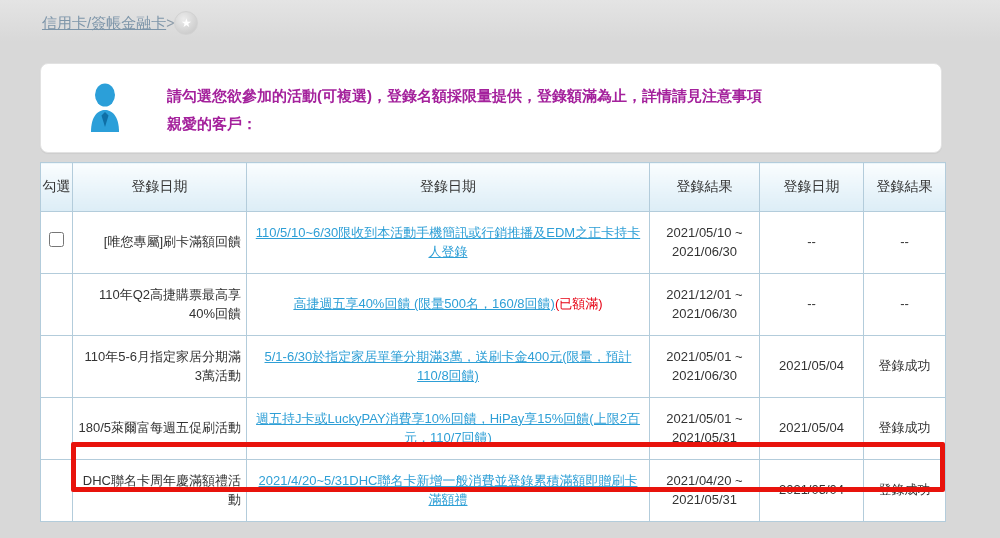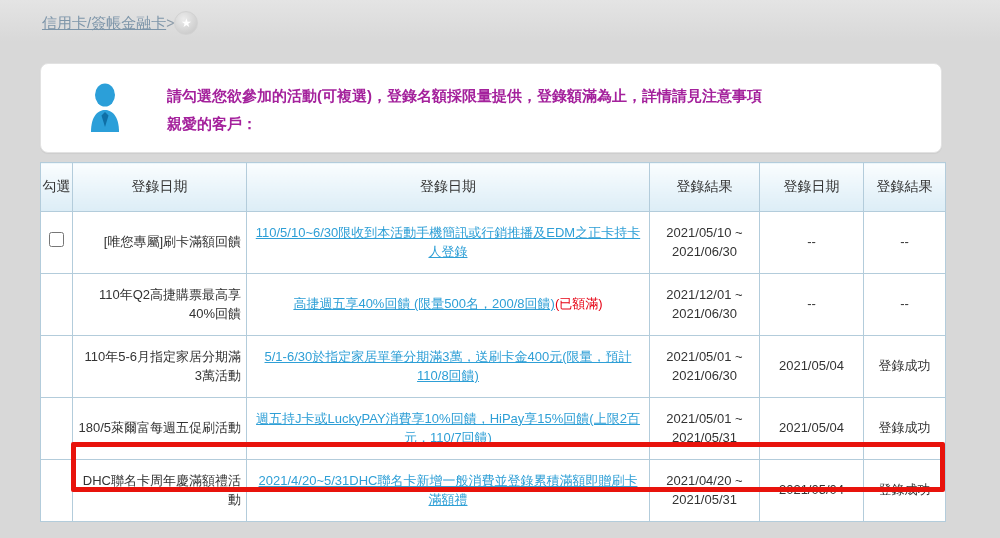--- a/index.html
+++ b/index.html
@@ -93,21 +93,21 @@
       <td class="col-period">
           <div>2021/05/10 ~</div>
           <div>2021/06/30</div>
         </td>
       <td class="col-date">--</td>
       <td class="col-result">--</td>
     </tr>
     <tr>
       <td class="col-check"></td>
       <td class="col-name">110年Q2高捷購票最高享40%回饋</td>
-      <td class="col-content"><a class="link">高捷週五享40%回饋 (限量500名，200/8回饋)</a><span class="note">(已額滿)</span></td>
+      <td class="col-content"><a class="link">高捷週五享40%回饋 (限量500名，160/8回饋)</a><span class="note">(已額滿)</span></td>
       <td class="col-period">
           <div>2021/12/01 ~</div>
           <div>2021/06/30</div>
         </td>
       <td class="col-date">--</td>
       <td class="col-result">--</td>
     </tr>
     <tr>
       <td class="col-check"></td>
       <td class="col-name">110年5-6月指定家居分期滿3萬活動</td>

